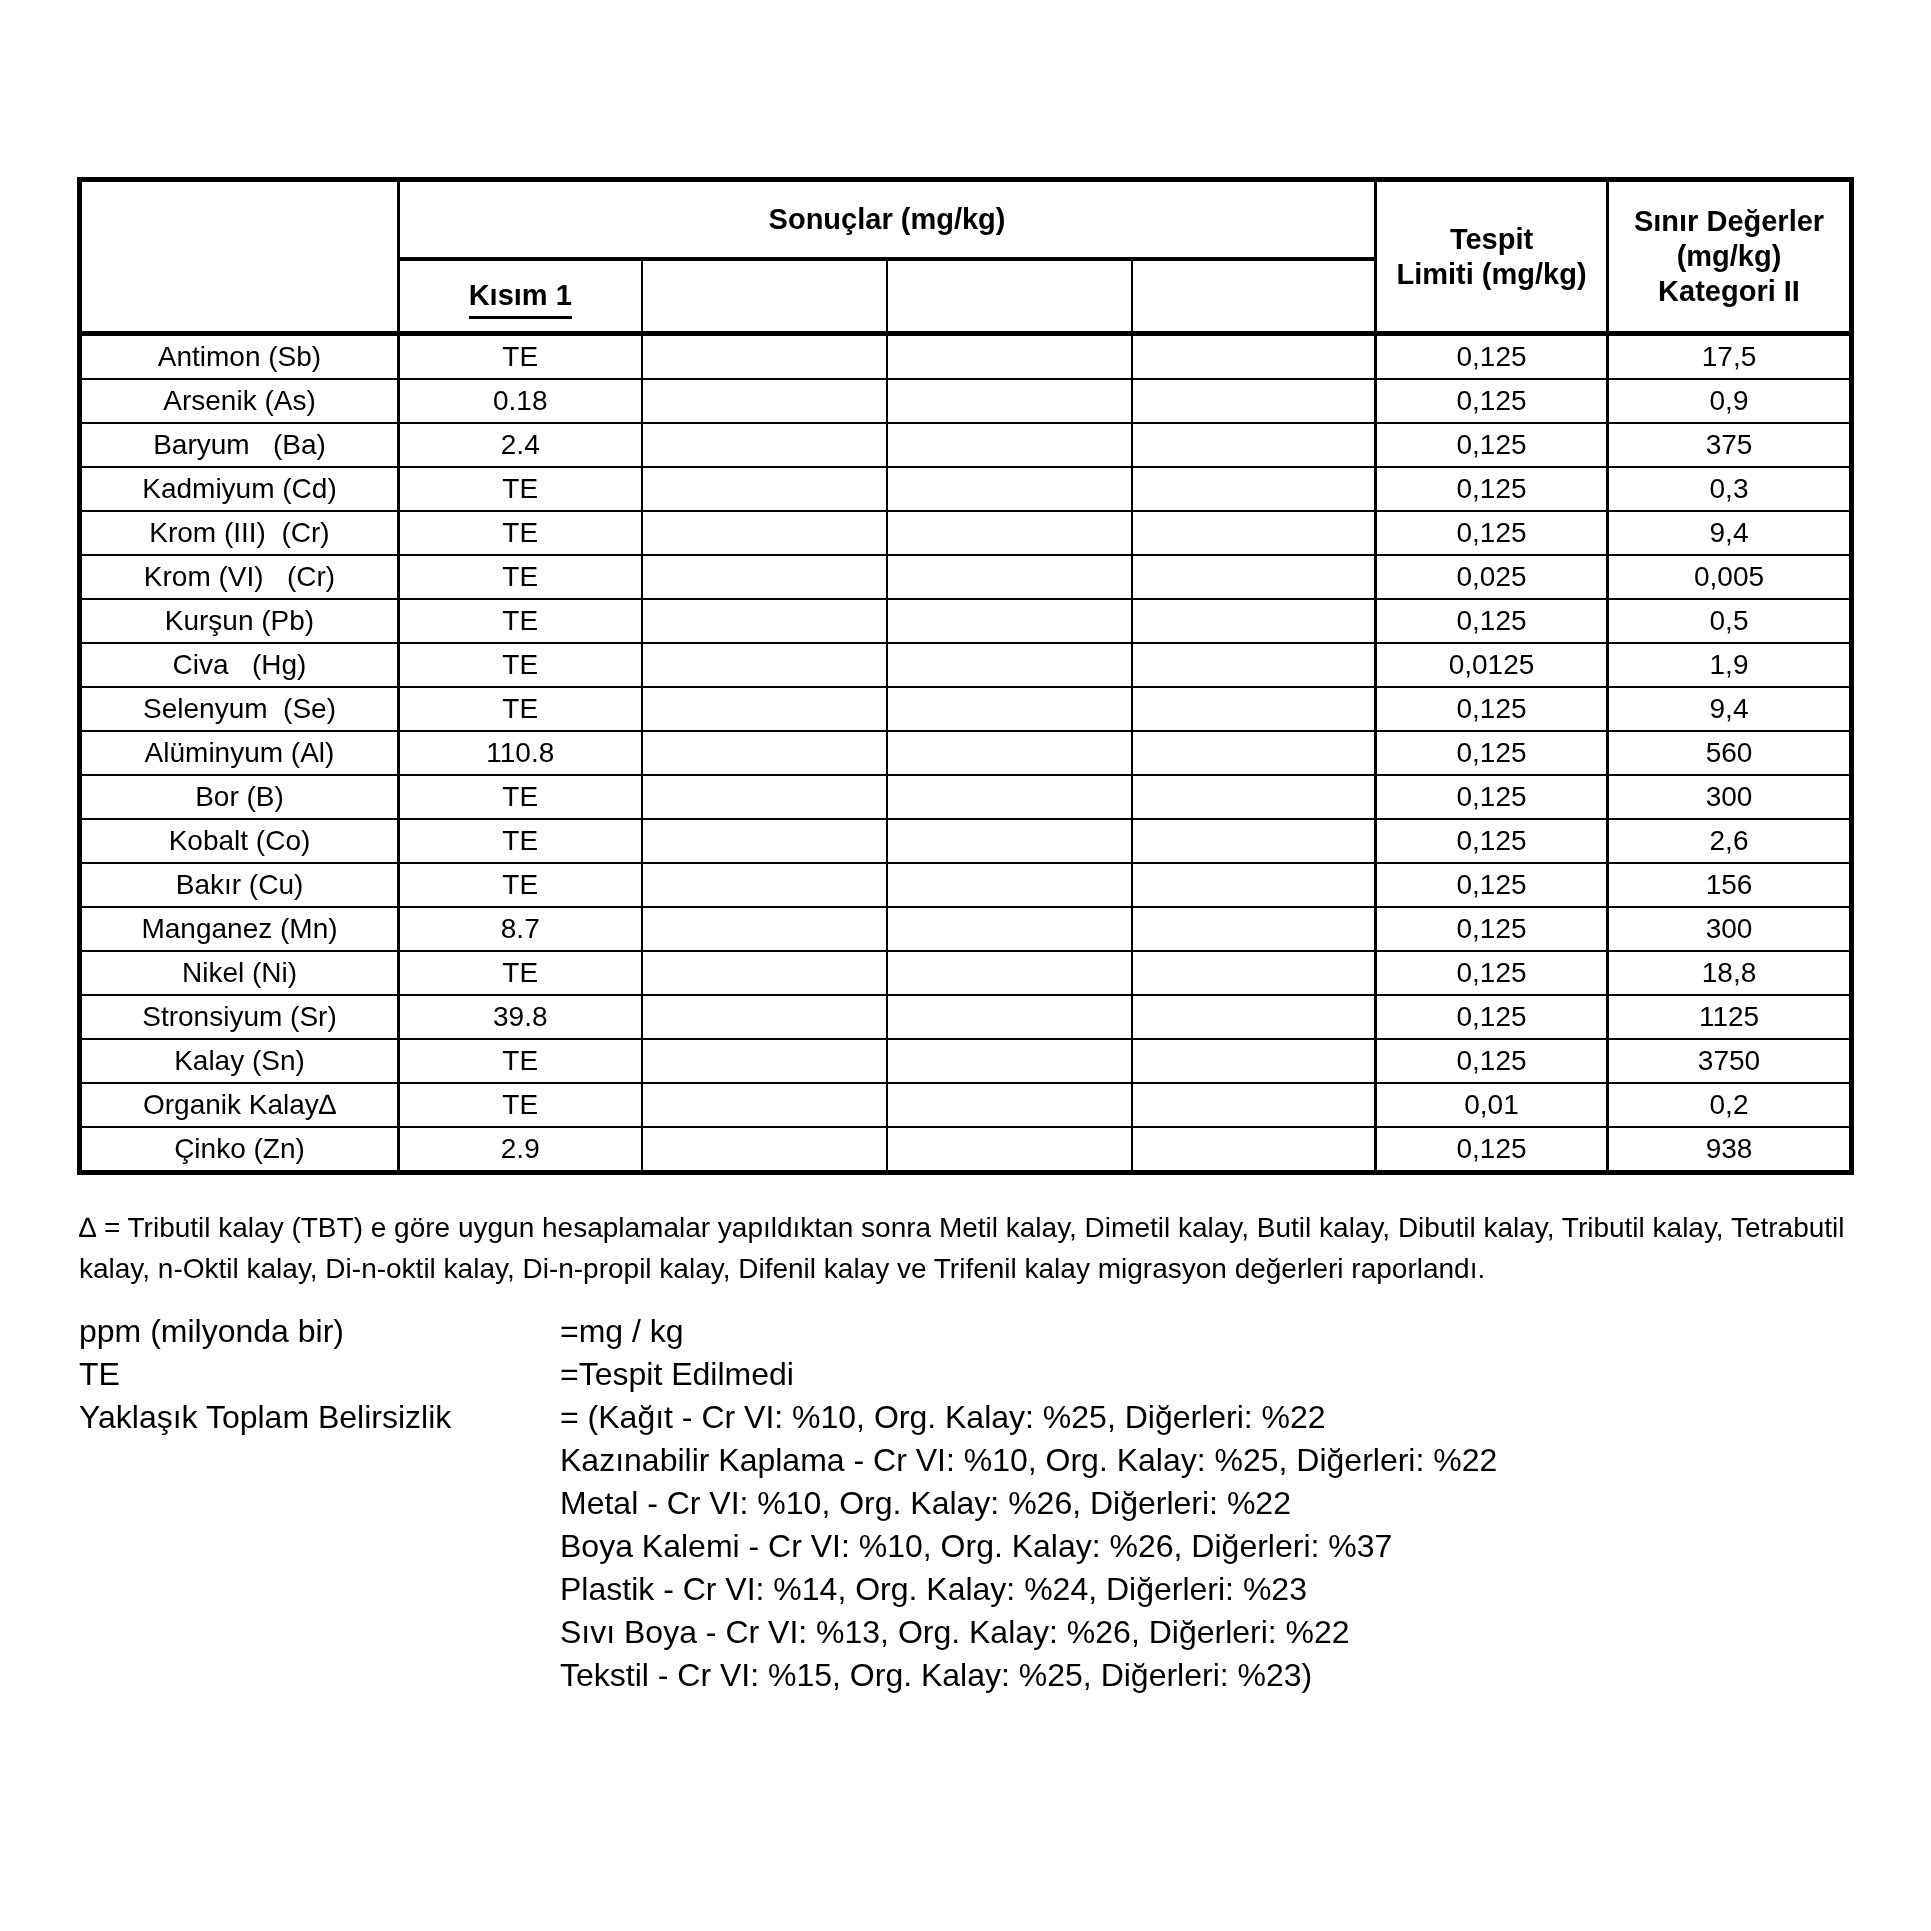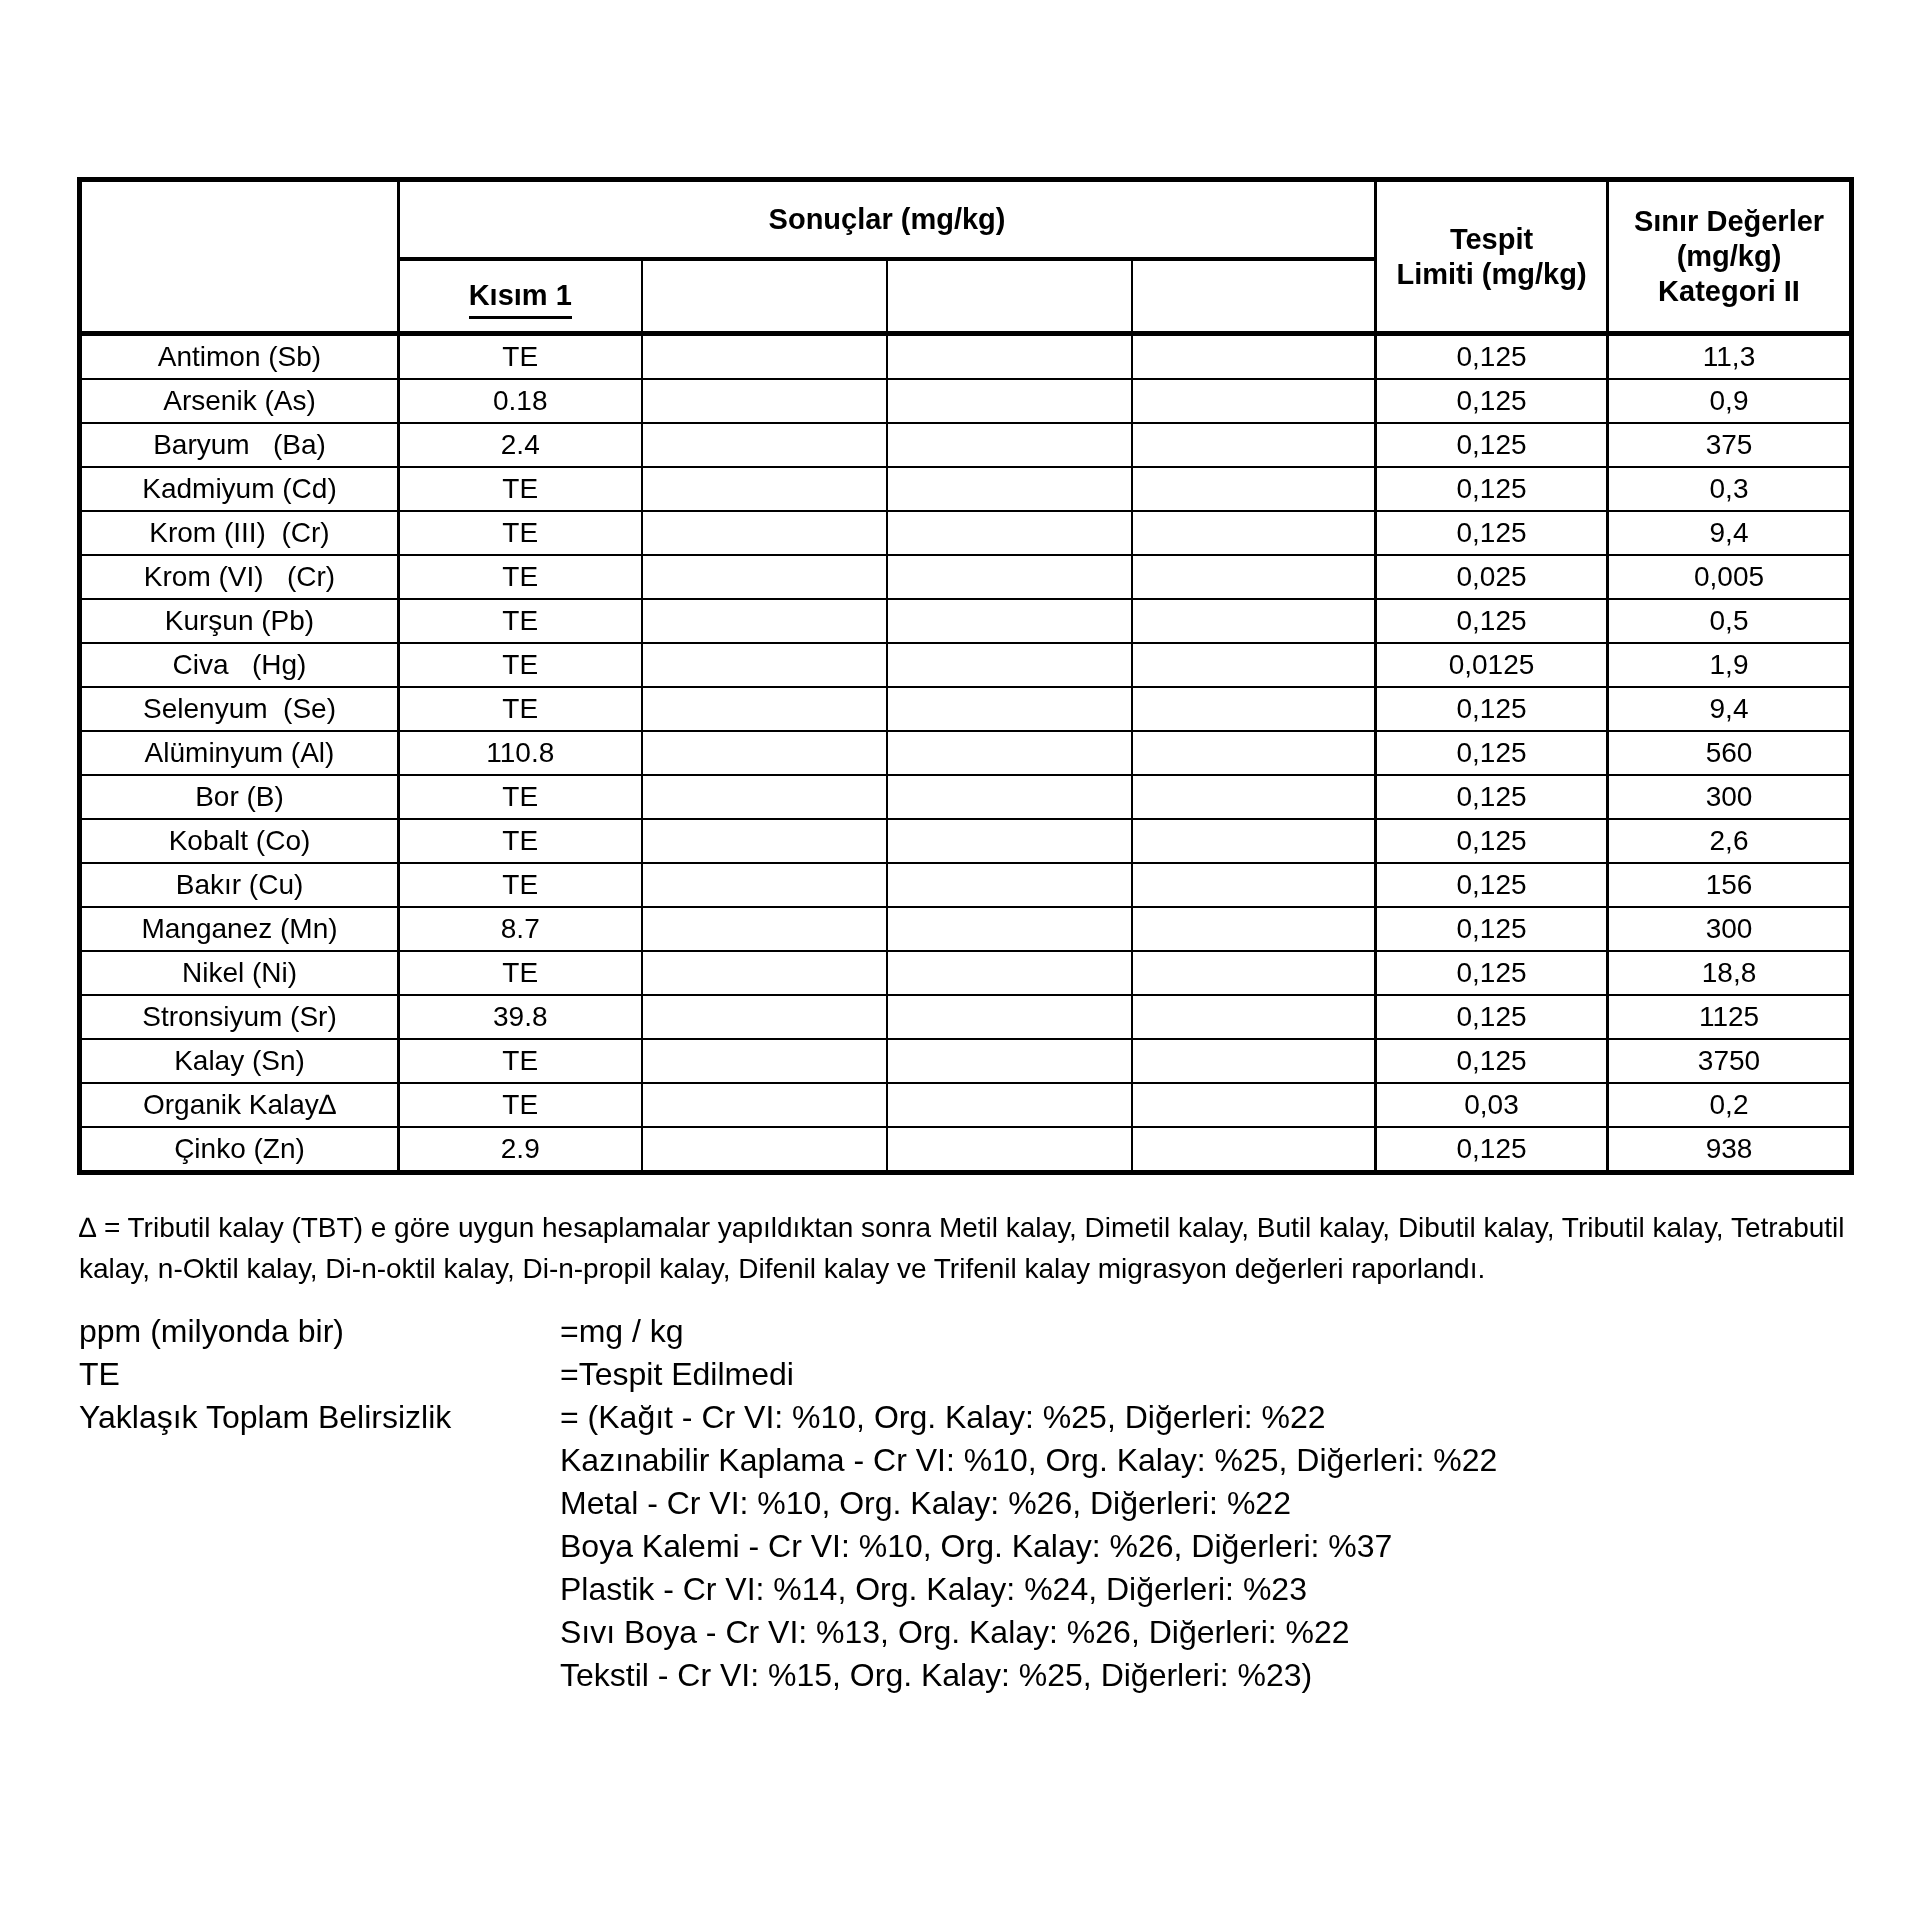--- a/index.html
+++ b/index.html
@@ -136,21 +136,21 @@
       </tr>
     </thead>
     <tbody>
         <tr>
           <td>Antimon (Sb)</td>
           <td class="b-major">TE</td>
           <td class="b-thin"></td>
           <td class="b-thin"></td>
           <td class="b-thin"></td>
           <td class="b-major">0,125</td>
-          <td class="b-major">11,3</td>
+          <td class="b-major">17,5</td>
         </tr>
         <tr>
           <td>Arsenik (As)</td>
           <td class="b-major">0.18</td>
           <td class="b-thin"></td>
           <td class="b-thin"></td>
           <td class="b-thin"></td>
           <td class="b-major">0,125</td>
           <td class="b-major">0,9</td>
         </tr>
@@ -288,21 +288,21 @@
           <td class="b-thin"></td>
           <td class="b-major">0,125</td>
           <td class="b-major">3750</td>
         </tr>
         <tr>
           <td>Organik Kalay∆</td>
           <td class="b-major">TE</td>
           <td class="b-thin"></td>
           <td class="b-thin"></td>
           <td class="b-thin"></td>
-          <td class="b-major">0,03</td>
+          <td class="b-major">0,01</td>
           <td class="b-major">0,2</td>
         </tr>
         <tr>
           <td>Çinko (Zn)</td>
           <td class="b-major">2.9</td>
           <td class="b-thin"></td>
           <td class="b-thin"></td>
           <td class="b-thin"></td>
           <td class="b-major">0,125</td>
           <td class="b-major">938</td>

